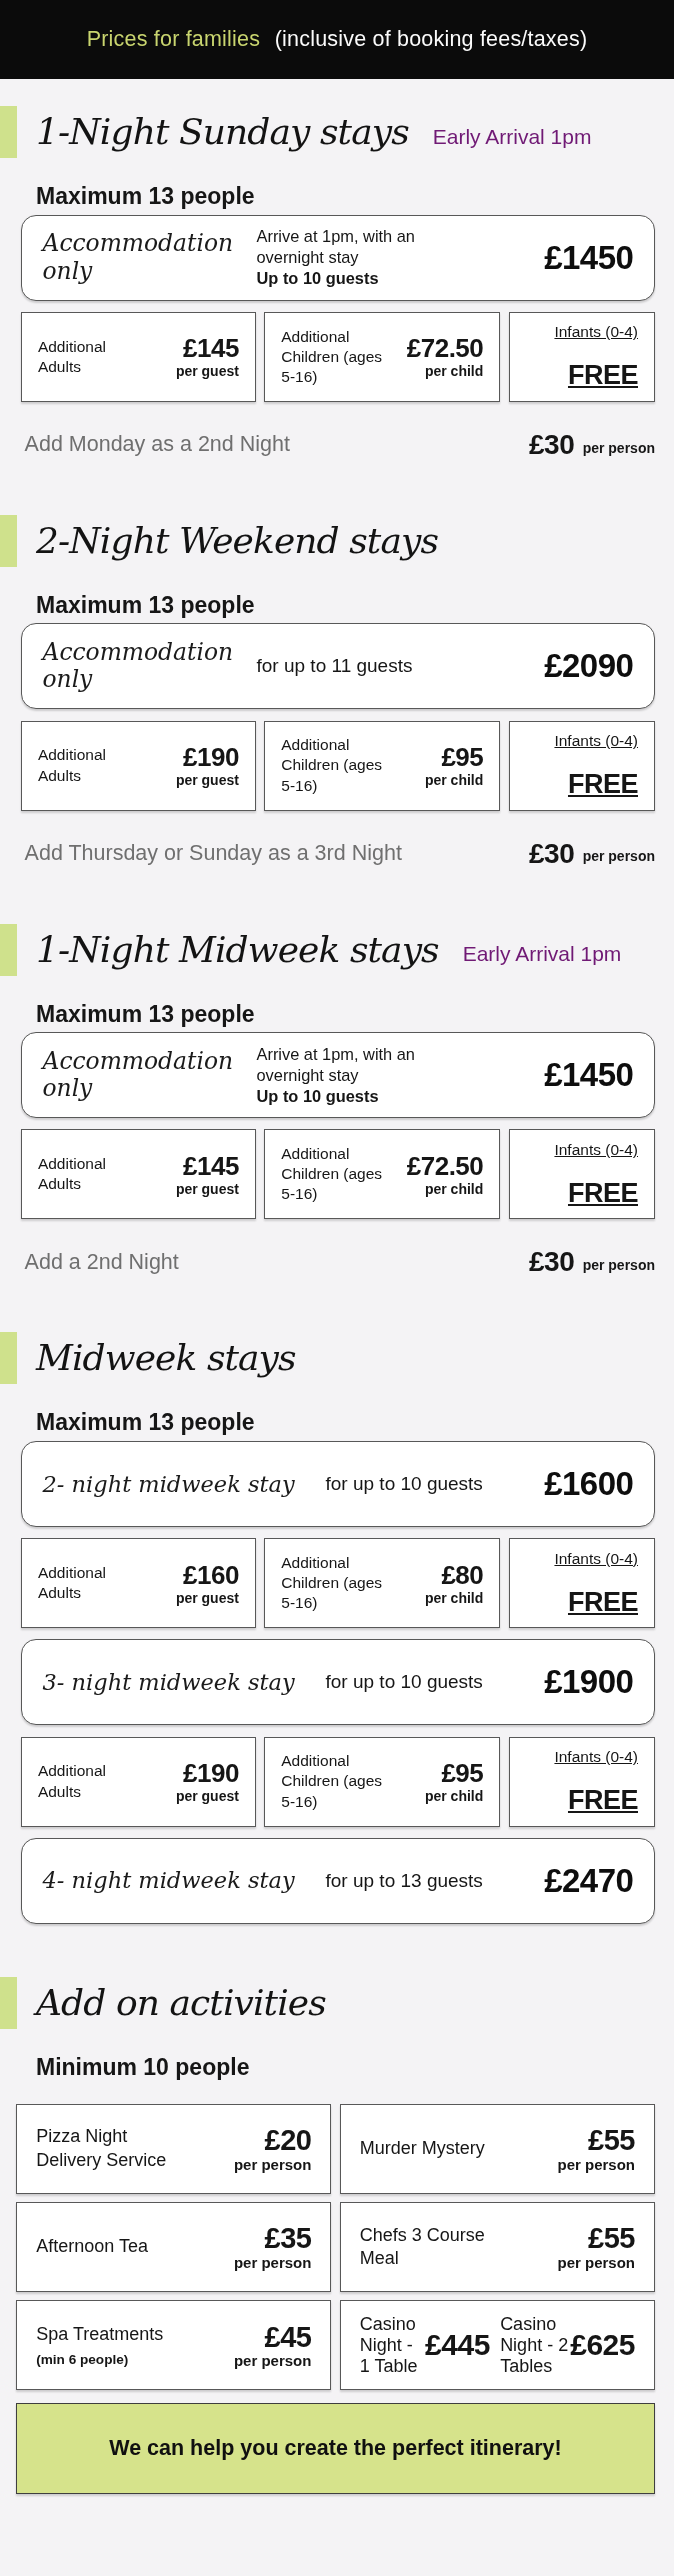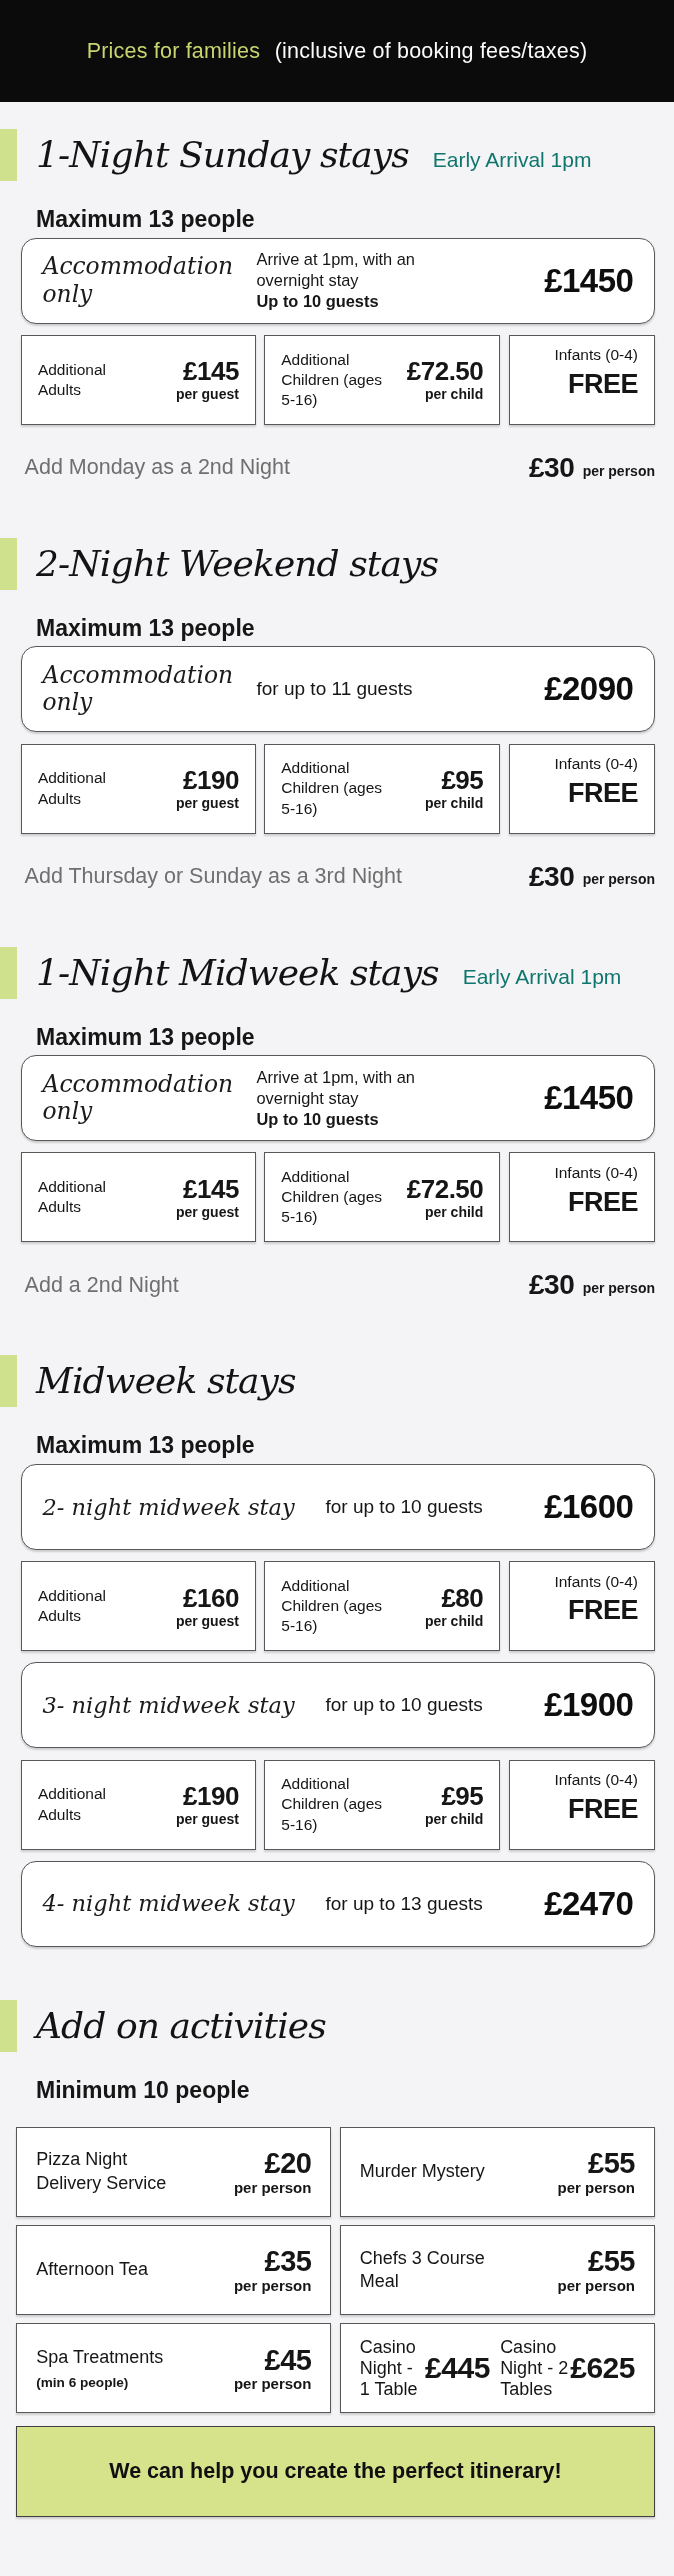--- a/index.html
+++ b/index.html
@@ -3,38 +3,38 @@
 <meta charset="utf-8">
 <style>
   html,body{margin:0;padding:0;}
   body{
     width:674px;min-height:2576px;background:#f4f3f5;
     font-family:"Liberation Sans",sans-serif;color:#161616;
     -webkit-font-smoothing:antialiased;overflow-x:hidden;
   }
   
   .topbar{
-    height:102px;background:#0b0b0b;display:flex;align-items:center;justify-content:center;
+    height:79px;background:#0b0b0b;display:flex;align-items:center;justify-content:center;
   }
   .topbar-text{margin:0;font-size:21.5px;letter-spacing:0.2px;}
   .hl{color:#c9d56f;}
   .rest{color:#fbfbfb;margin-left:8.4px;}
   
   .section{padding:0 19px;}
   .sec-head{display:flex;align-items:center;margin-top:52px;}
   .section.first .sec-head{margin-top:26px;}
   .accent-bar{
     width:17px;height:52px;background:#cfe18c;flex:0 0 17px;
     margin-left:-19px;margin-right:19px;
   }
   .sec-title{
     margin:0;font-family:"DejaVu Serif",serif;font-style:italic;font-weight:400;
     font-size:36px;line-height:54px;letter-spacing:-0.9px;color:#131313;white-space:nowrap;
   }
-  .sec-badge{font-size:21px;color:#0f766e;margin-left:24px;padding-top:9.4px;white-space:nowrap;}
+  .sec-badge{font-size:21px;color:#701a75;margin-left:24px;padding-top:9.4px;white-space:nowrap;}
   .capacity{font-size:23px;font-weight:700;margin:24px 0 5.6px 17px;line-height:26px;}
   
   .card{
     background:#ffffff;border:0.9px solid #585858;box-sizing:border-box;
     box-shadow:0 1.9px 1.9px rgba(0,0,0,.16);
   }
   
   .main-card{
     height:86px;margin-left:1.9px;display:flex;align-items:center;
     padding:9.4px 20.6px;
@@ -57,21 +57,21 @@
     margin:11.2px 0 0 1.9px;
   }
   .extra-card{
     height:90px;display:flex;align-items:center;justify-content:space-between;
     padding:9.4px 16px;
   }
   .ex-label{font-size:15.5px;line-height:1.3;max-width:105px;}
   .ex-price{display:flex;flex-direction:column;align-items:flex-end;}
   .ex-amount{font-size:26px;font-weight:700;line-height:28px;letter-spacing:-0.5px;}
   .ex-unit{font-size:14px;font-weight:700;margin-top:0.9px;}
-  .extra-card.infants{flex-direction:column;align-items:flex-end;justify-content:flex-start;gap:3.7px;}
+  .extra-card.infants{flex-direction:column;align-items:flex-end;justify-content:space-between;gap:3.7px;text-decoration:underline;}
   .extra-card.infants .ex-label{max-width:none;}
   .ex-free{font-size:27px;font-weight:700;letter-spacing:-0.5px;}
   
   .addon-row{display:flex;align-items:center;margin:26px 0 0 5.6px;height:34px;}
   .addon-label{flex:1;color:#6f6f6f;font-size:21.5px;}
   .addon-amount{font-size:28px;font-weight:700;letter-spacing:-0.5px;}
   .addon-unit{font-size:14px;font-weight:700;margin-left:8.4px;padding-top:5.6px;}
   
   .act-grid{display:grid;grid-template-columns:1fr 1fr;gap:8.4px;margin:24px 0 0 -2.8px;}
   .act-card{

